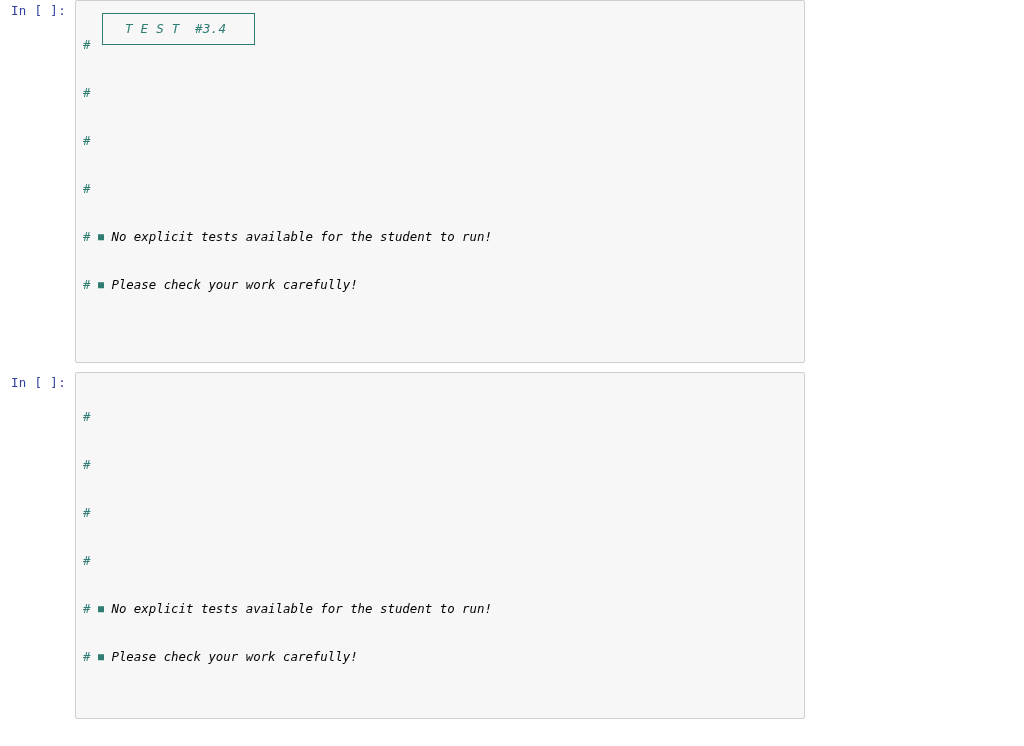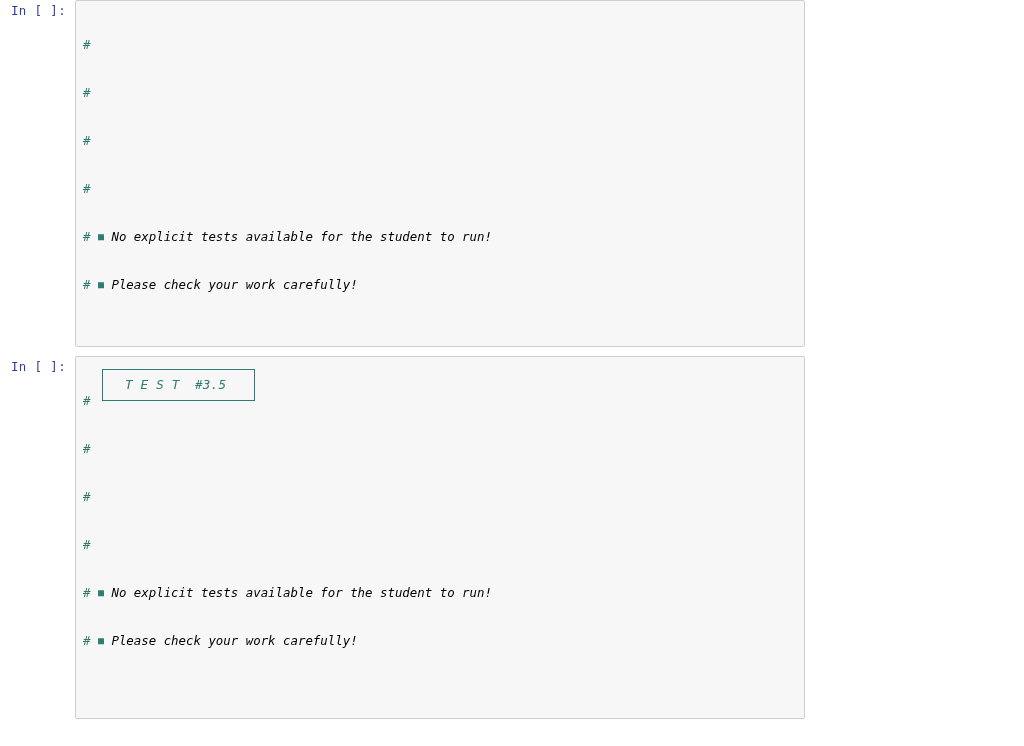--- a/index.html
+++ b/index.html
@@ -107,37 +107,37 @@
     <div class="prompt">In [ ]:</div>
     <div class="input-area">
       <div class="code">
         <span class="ln cm-pl">#</span>
         <span class="ln cm-pl">#</span>
         <span class="ln cm-pl">#</span>
         <span class="ln cm-pl">#</span>
         <span class="ln"><span class="cm-pl">#</span><span class="cm-pl"> </span><span class="bullet">■</span><span class="cm"> </span><span class="cm">No explicit tests available for the student to run!</span></span>
         <span class="ln"><span class="cm-pl">#</span><span class="cm-pl"> </span><span class="bullet">■</span><span class="cm"> </span><span class="cm">Please check your work carefully!</span></span>
 
+        <div class="boxwrap test-box">
+          <span class="boxtext">T E S T  #3.4</span>
+        </div>
       </div>
     </div>
   </div>
 
   <div class="cell">
     <div class="prompt">In [ ]:</div>
     <div class="input-area">
       <div class="code">
         <span class="ln cm-pl">#</span>
         <span class="ln cm-pl">#</span>
         <span class="ln cm-pl">#</span>
         <span class="ln cm-pl">#</span>
         <span class="ln"><span class="cm-pl">#</span><span class="cm-pl"> </span><span class="bullet">■</span><span class="cm"> </span><span class="cm">No explicit tests available for the student to run!</span></span>
         <span class="ln"><span class="cm-pl">#</span><span class="cm-pl"> </span><span class="bullet">■</span><span class="cm"> </span><span class="cm">Please check your work carefully!</span></span>
 
-        <div class="boxwrap test-box">
-          <span class="boxtext">T E S T  #3.5</span>
-        </div>
       </div>
     </div>
   </div>
 
   <div class="spacer-35"></div>
 
 </div>
 
 </body></html>

